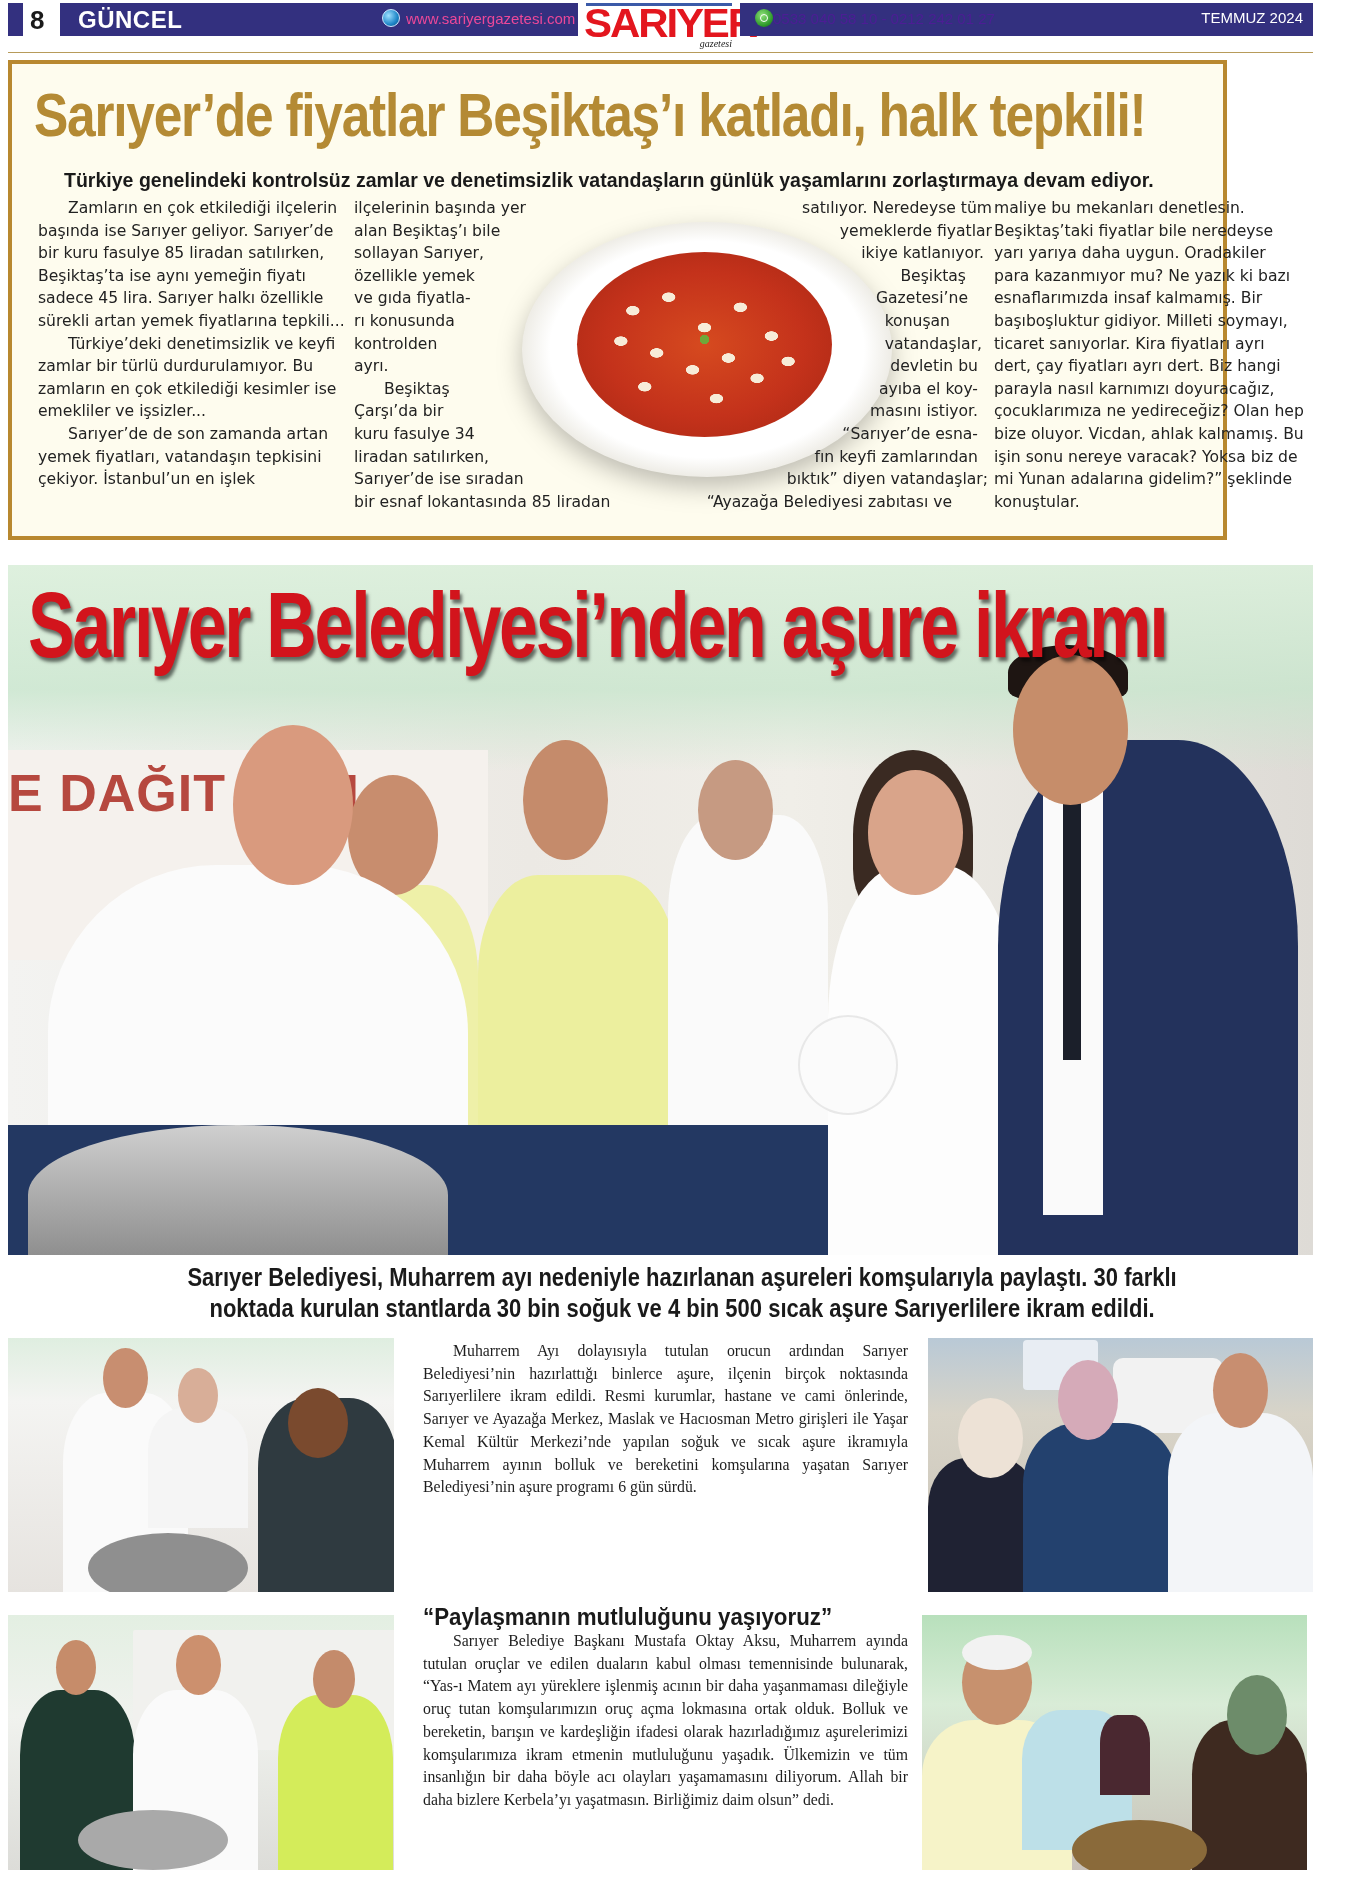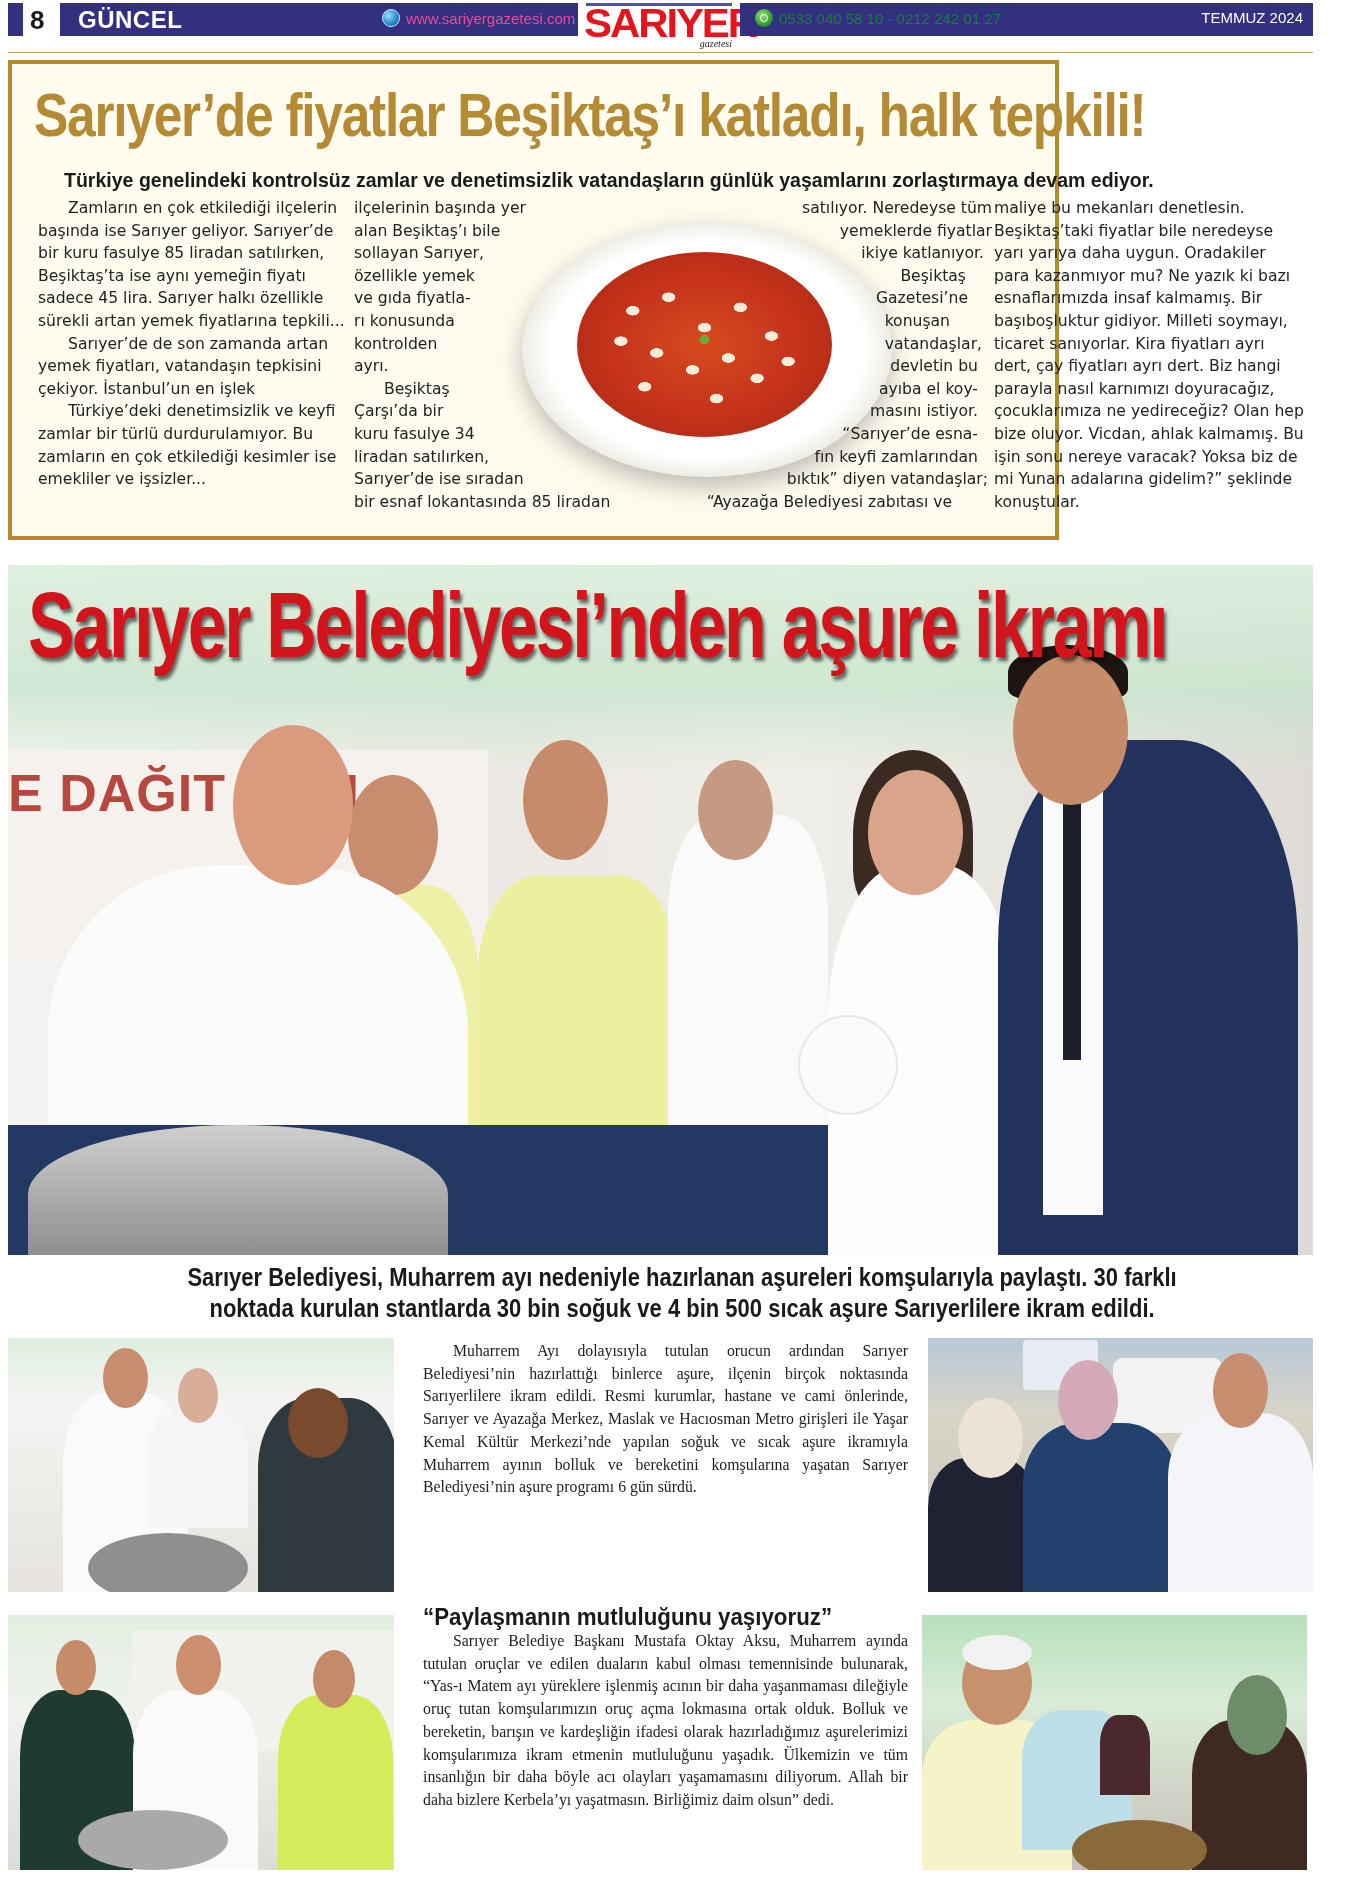--- a/index.html
+++ b/index.html
@@ -11,28 +11,28 @@
   .hdr .pagenum { position: absolute; left: 30px; top: 5px; font: bold 26px "Liberation Sans", sans-serif; color: #1a1a1a; }
   .hdr .bar-left { position: absolute; left: 60px; top: 3px; width: 518px; height: 33px; background: #33307f; }
   .hdr .section { position: absolute; left: 78px; top: 6px; font: bold 24px "Liberation Sans", sans-serif; color: #fff; letter-spacing: 0.5px; }
   .hdr .web { position: absolute; left: 382px; top: 9px; font: 15px "Liberation Sans", sans-serif; color: #ec4899; display:flex; align-items:center; gap:6px; }
   .hdr .globe { width: 18px; height: 18px; border-radius: 50%; background: radial-gradient(circle at 35% 35%, #9fe0ff, #1e86c8 60%, #0c4f80); border: 1px solid #cfe8ff; }
   .logo { position: absolute; left: 584px; top: 2px; width: 150px; height: 48px; }
   .logo .topline { position: absolute; left: 2px; top: 1px; width: 146px; height: 3px; background: #3b5aa8; }
   .logo .word { position: absolute; left: 0; top: 3px; font: bold 40px "Liberation Sans", sans-serif; color: #e3161e; letter-spacing: -2px; line-height: 36px; transform: scaleX(1.05); transform-origin: left; }
   .logo .sub { position: absolute; right: 2px; top: 36px; font: italic 10px "Liberation Serif", serif; color: #222; margin-left: 46px; }
   .hdr .bar-right { position: absolute; left: 740px; top: 3px; width: 573px; height: 33px; background: #33307f; }
-  .hdr .phone { position: absolute; left: 755px; top: 9px; font: 15px "Liberation Sans", sans-serif; color: #15803d; display:flex; align-items:center; gap:6px; }
+  .hdr .phone { position: absolute; left: 755px; top: 9px; font: 15px "Liberation Sans", sans-serif; color: #4c1d95; display:flex; align-items:center; }
   .hdr .wa { width: 18px; height: 18px; border-radius: 50%; background: radial-gradient(circle at 40% 35%, #8fe27a, #2e9a2a 65%, #1b5e17); position: relative; }
   .hdr .wa::after { content: ""; position: absolute; left: 5px; top: 5px; width: 6px; height: 6px; border: 1.5px solid #fff; border-radius: 50%; }
   .hdr .date { position: absolute; right: 62px; top: 9px; font: 15px "Liberation Sans", sans-serif; color: #fff; }
   .hdr .rule { position: absolute; left: 8px; top: 52px; width: 1305px; height: 1px; background: #b79b5a; }
 
   
-  .box { position: absolute; left: 8px; top: 60px; width: 1051px; height: 480px; background: #fefcee; border: 4px solid #b8882f; border-left-width: 4px; }
+  .box { position: absolute; left: 8px; top: 60px; width: 1219px; height: 480px; background: #fefcee; border: 4px solid #b8882f; border-left-width: 4px; }
   .box .headline { position: absolute; left: 22px; top: 15px; font: bold 62px "Liberation Sans", sans-serif; color: #b48a34; letter-spacing: -1.5px; transform: scaleX(0.83); transform-origin: left; white-space: nowrap; }
   .box .subhead { position: absolute; left: 52px; top: 104px; font: bold 21px "Liberation Sans", sans-serif; color: #1a1a1a; transform: scaleX(0.93); transform-origin: left; white-space: nowrap; }
   .col { position: absolute; font: 16.6px/22.6px "DejaVu Sans", sans-serif; color: #222; }
   .col p { margin: 0; }
   .col .ind { text-indent: 30px; }
   .c1 { left: 26px; top: 133px; width: 320px; font-size: 15.6px; }
   .c2 { left: 342px; top: 133px; width: 290px; font-size: 15.6px; }
   .c3 { left: 680px; top: 133px; width: 300px; text-align: right; font-size: 15.6px; }
   .c4 { left: 982px; top: 133px; width: 310px; font-size: 15.6px; }
   .bowl { position: absolute; left: 510px; top: 158px; width: 370px; height: 255px; border-radius: 50%; background: radial-gradient(ellipse at 50% 50%, #ffffff 60%, #eceae3 72%, rgba(0,0,0,0) 74%); filter: drop-shadow(0 10px 12px rgba(0,0,0,0.25)); }
@@ -131,22 +131,22 @@
 <div class="box">
   <div class="headline">Sarıyer’de fiyatlar Beşiktaş’ı katladı, halk tepkili!</div>
   <div class="subhead">Türkiye genelindeki kontrolsüz zamlar ve denetimsizlik vatandaşların günlük yaşamlarını zorlaştırmaya devam ediyor.</div>
 
   <div class="bowl">
       <div class="soup"></div>
     </div>
 
   <div class="col c1">
     <p class="ind">Zamların en çok etkilediği ilçelerin başında ise Sarıyer geliyor. Sarıyer’de bir kuru fasulye 85 liradan satılırken, Beşiktaş’ta ise aynı yemeğin fiyatı sadece 45 lira. Sarıyer halkı özellikle sürekli artan yemek fiyatlarına tepkili...</p>
+    <p class="ind">Türkiye’deki denetimsizlik ve keyfi zamlar bir türlü durdurulamıyor. Bu zamların en çok etkilediği kesimler ise emekliler ve işsizler...</p>
     <p class="ind">Sarıyer’de de son zamanda artan yemek fiyatları, vatandaşın tepkisini çekiyor. İstanbul’un en işlek</p>
-    <p class="ind">Türkiye’deki denetimsizlik ve keyfi zamlar bir türlü durdurulamıyor. Bu zamların en çok etkilediği kesimler ise emekliler ve işsizler...</p>
   </div>
 
   <div class="col c2">
     <div>ilçelerinin başında yer</div>
     <div>alan Beşiktaş’ı bile</div>
     <div>sollayan Sarıyer,</div>
     <div>özellikle yemek</div>
     <div>ve gıda fiyatla-</div>
     <div>rı konusunda</div>
     <div>kontrolden</div>

